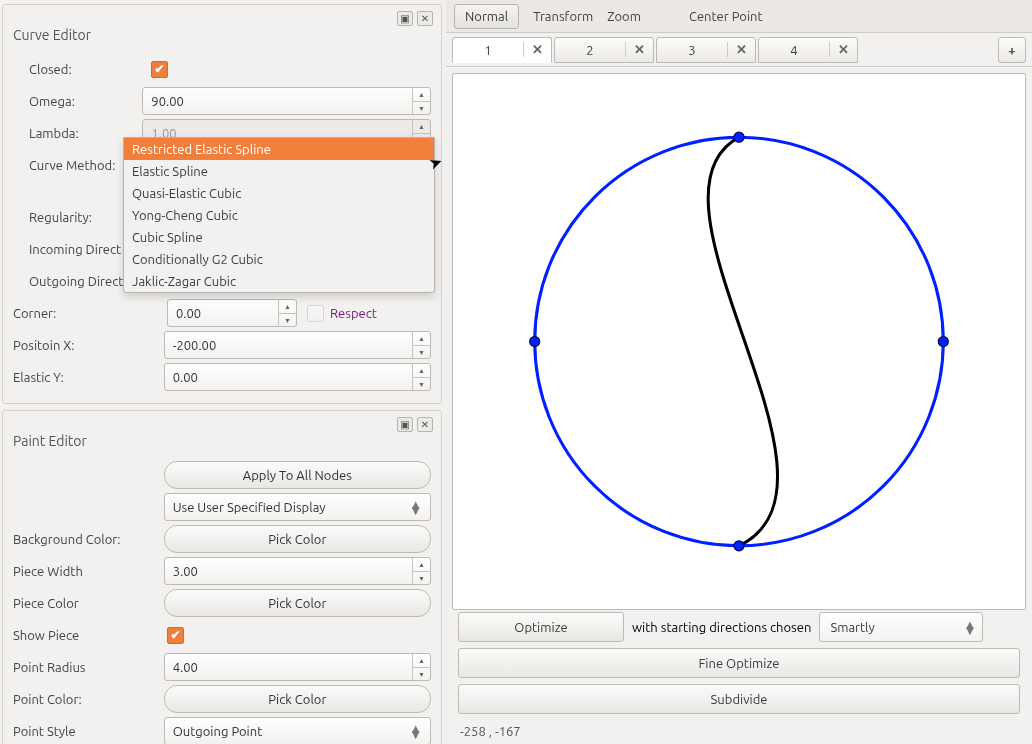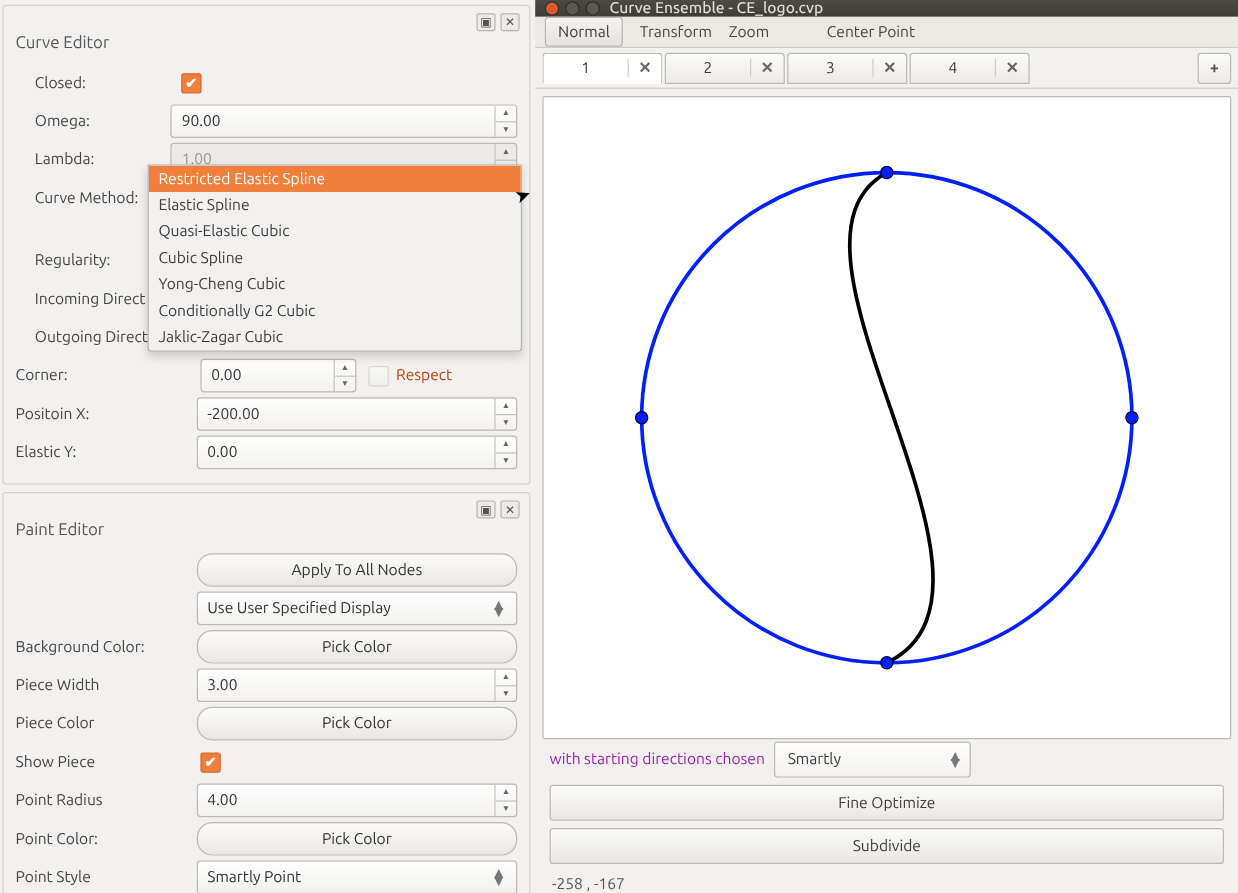--- a/index.html
+++ b/index.html
@@ -62,24 +62,24 @@
 .canvas-wrap { flex:1; padding: 6px; display:flex; flex-direction:column;}
 .canvas { flex:1; background:#fff; border:1px solid #bdb9b4; border-radius:2px; position:relative; overflow:hidden;}
 .canvas svg { width:100%; height:100%; }
 
 .bottom-controls { padding: 2px 6px 0 6px; display:flex; flex-direction:column; gap:6px;}
 .bc-row { display:flex; gap:8px; align-items:center;}
 .bc-btn { height:30px; border:1px solid #bdb9b4; border-radius:3px; background:linear-gradient(#fbfbfa,#e9e7e4); display:flex;align-items:center;justify-content:center; cursor:pointer; flex:1;}
 .bc-btn.small { flex:0 0 166px; }
 .bc-select { height:30px; border:1px solid #bdb9b4; border-radius:3px; background:linear-gradient(#fefefe,#f3f2f0); display:flex;align-items:center; padding:0 10px; flex:0 0 164px; position:relative; cursor:pointer;}
 .bc-select .caret { position:absolute; right:6px; font-size:9px; color:#777;display:flex;flex-direction:column;line-height:6px;}
-.bc-label { color:#a21caf; }
+.bc-label { color:#000000; }
 .coord { color:#555; padding:4px 0 0 2px;}
 
-.respect { display:flex; align-items:center; gap:6px; color:#c2410c; margin-left:6px;}
+.respect { display:flex; align-items:center; gap:6px; color:#701a75; margin-left:6px;}
 </style>
 </head>
 <body>
 
 <div class="left-col">
 
   <div class="panel" style="position:relative;">
     <div class="panel-title">Curve Editor</div>
     <div class="panel-controls">
       <div class="tiny-btn">▣</div>
@@ -169,22 +169,22 @@
             <div>▲</div>
             <div>▼</div>
           </div>
       </div>
     </div>
 
     <div class="dropdown-list" id="dd-list">
         <div class="sel">Restricted Elastic Spline</div>
         <div>Elastic Spline</div>
         <div>Quasi-Elastic Cubic</div>
+        <div>Yong-Cheng Cubic</div>
         <div>Cubic Spline</div>
-        <div>Yong-Cheng Cubic</div>
         <div>Conditionally G2 Cubic</div>
         <div>Jaklic-Zagar Cubic</div>
       </div>
     <div class="cursor-arrow">➤</div>
   </div>
 
   <div class="panel">
     <div class="panel-title">Paint Editor</div>
     <div class="panel-controls">
       <div class="tiny-btn">▣</div>
@@ -245,39 +245,31 @@
     </div>
     <div class="form-row">
       <div class="form-label wide">Point Color:</div>
       <div class="select-btn">
           <span>Pick Color</span>
         </div>
     </div>
     <div class="form-row">
       <div class="form-label wide">Point Style</div>
       <div class="dd-btn" style="width:273px">
-        <span>Smartly Point</span>
+        <span>Outgoing Point</span>
         <span class="caret">
             <span>▲</span>
             <span>▼</span>
           </span>
       </div>
     </div>
   </div>
 </div>
 
 <div class="right-col">
-  <div class="titlebar">
-    <div class="tb-dots">
-      <span class="close"></span>
-      <span></span>
-      <span></span>
-    </div>
-    <div>Curve Ensemble - CE_logo.cvp</div>
-  </div>
 
   <div class="toolbar">
     <div class="tb-btn">
         <span>Normal</span>
       </div>
     <div class="tb-item">Transform</div>
     <div class="tb-item">Zoom</div>
     <div style="width:20px"></div>
     <div class="tb-item">Center Point</div>
   </div>
@@ -309,20 +301,23 @@
         <path d="M 280 60 C 170 120, 405 400, 280 460" fill="none" stroke="#000" stroke-width="3"></path>
         <circle cx="280" cy="60" r="5" fill="#0020ff" stroke="#003" stroke-width="1"></circle>
         <circle cx="280" cy="460" r="5" fill="#0020ff" stroke="#003" stroke-width="1"></circle>
         <circle cx="80" cy="260" r="5" fill="#0020ff" stroke="#003" stroke-width="1"></circle>
         <circle cx="480" cy="260" r="5" fill="#0020ff" stroke="#003" stroke-width="1"></circle>
       </svg>
     </div>
 
     <div class="bottom-controls">
       <div class="bc-row">
+        <div class="bc-btn small">
+            <span>Optimize</span>
+          </div>
         <div class="bc-label">with starting directions chosen</div>
         <div class="bc-select">
           <span>Smartly</span>
           <span class="caret">
               <span>▲</span>
               <span>▼</span>
             </span>
         </div>
       </div>
       <div class="bc-row">

